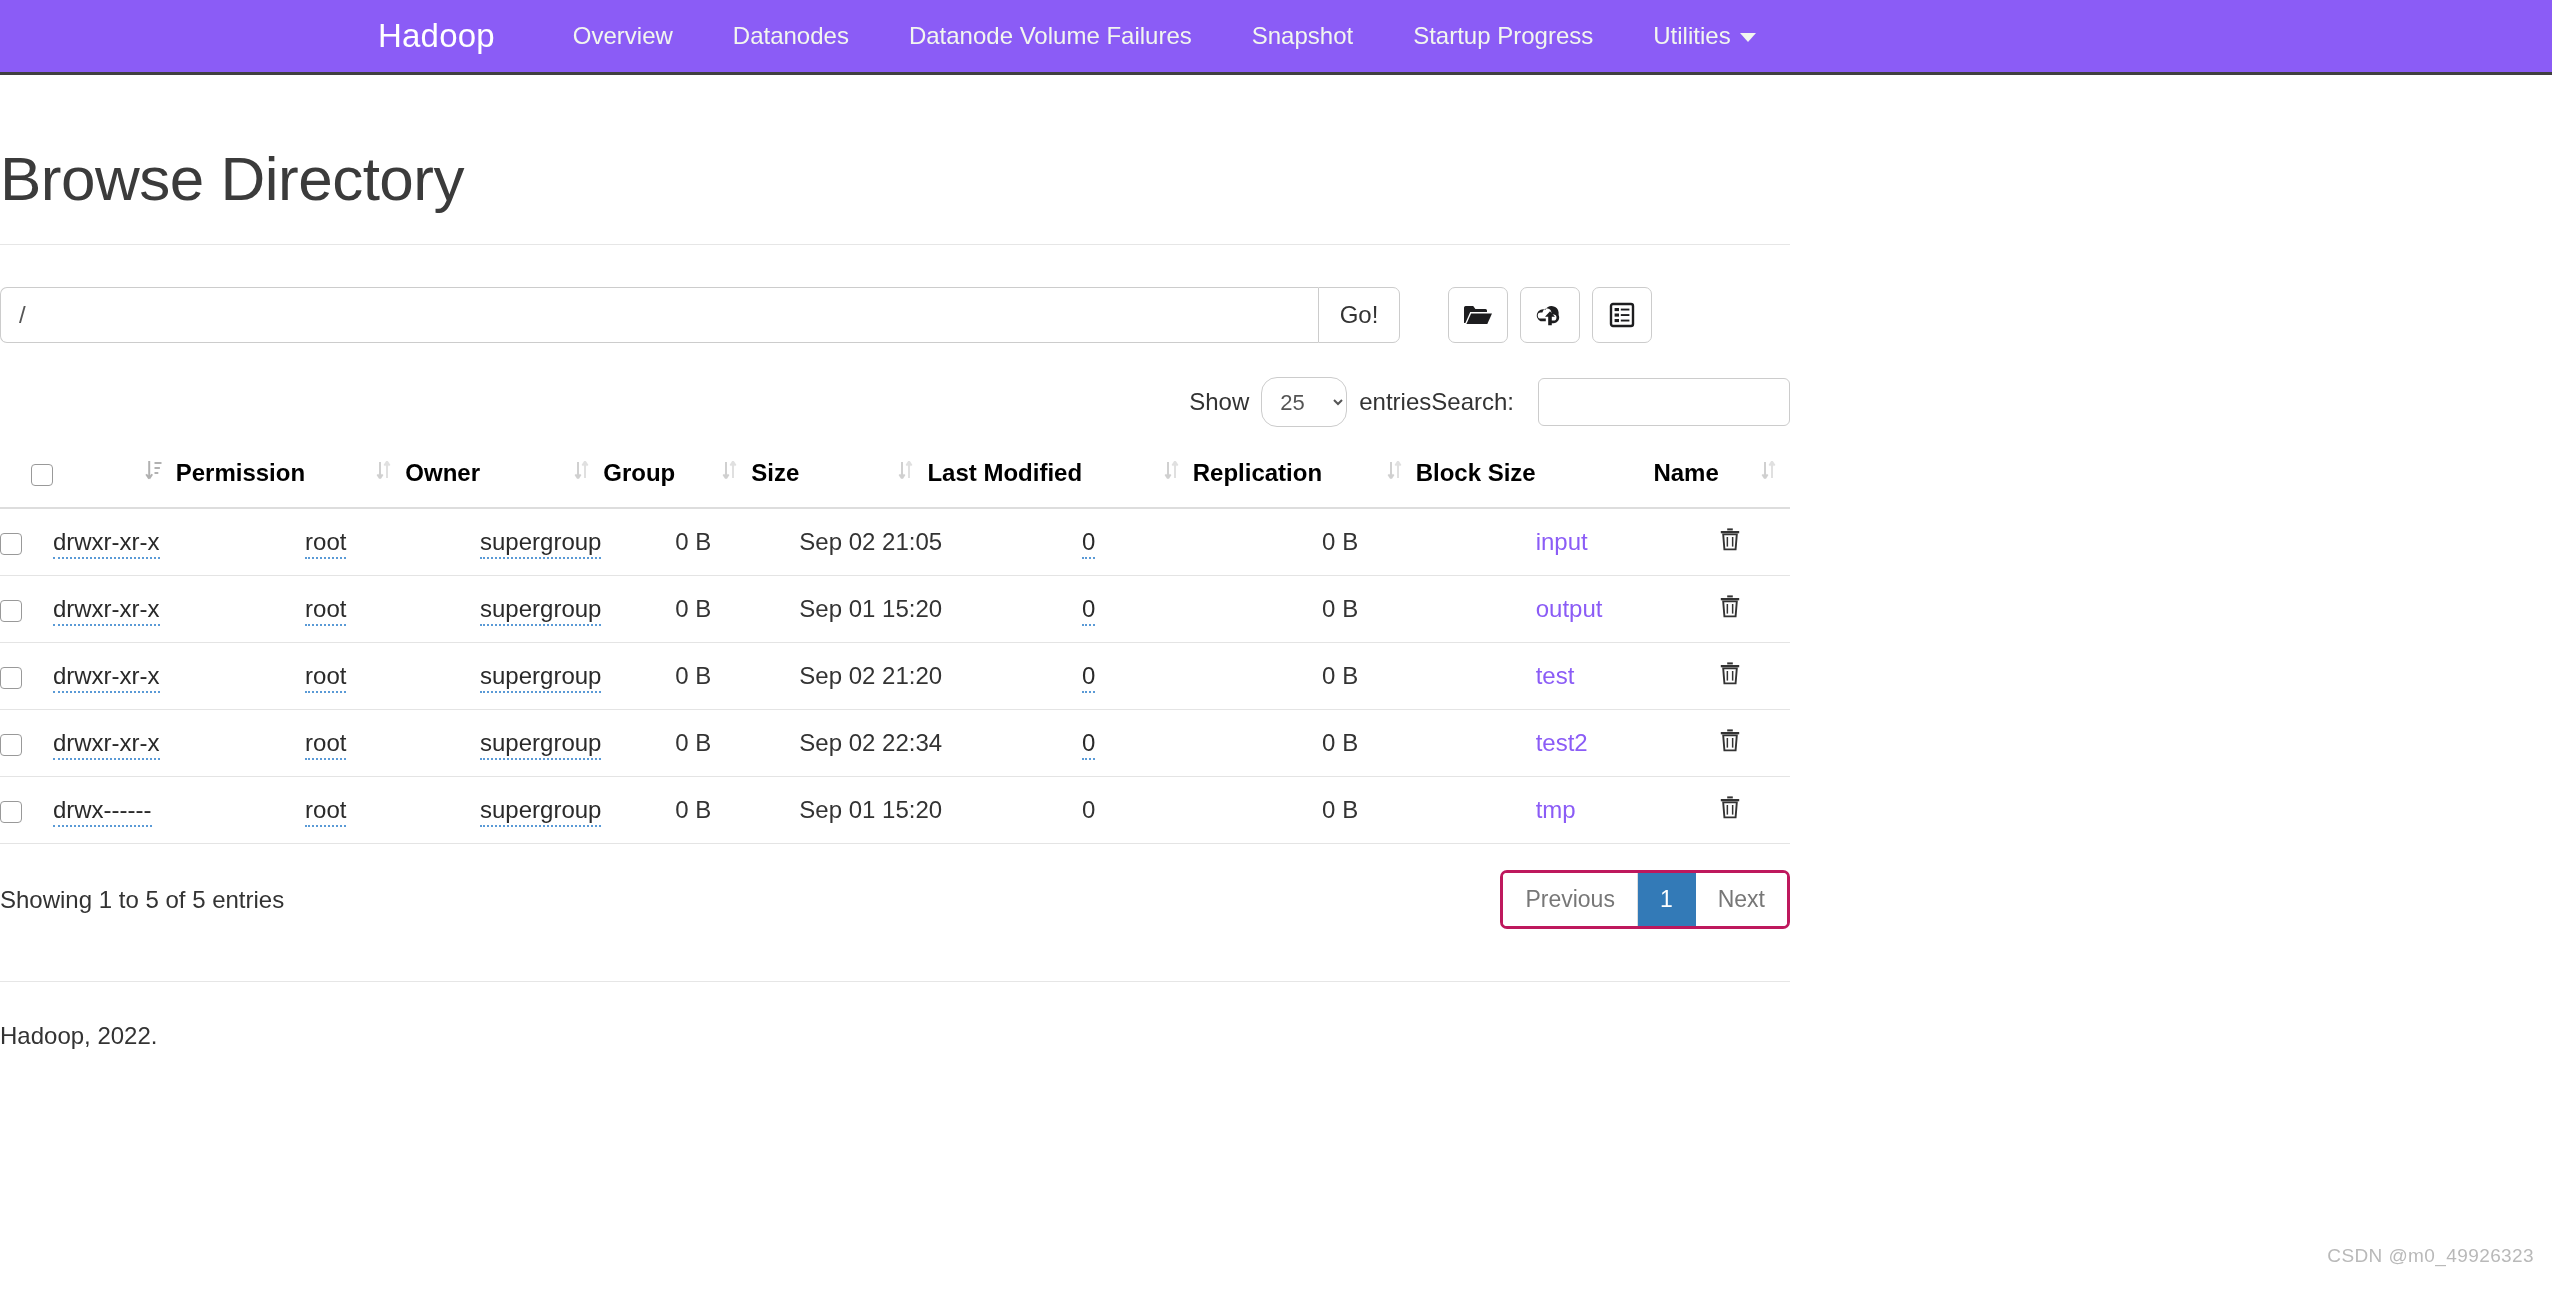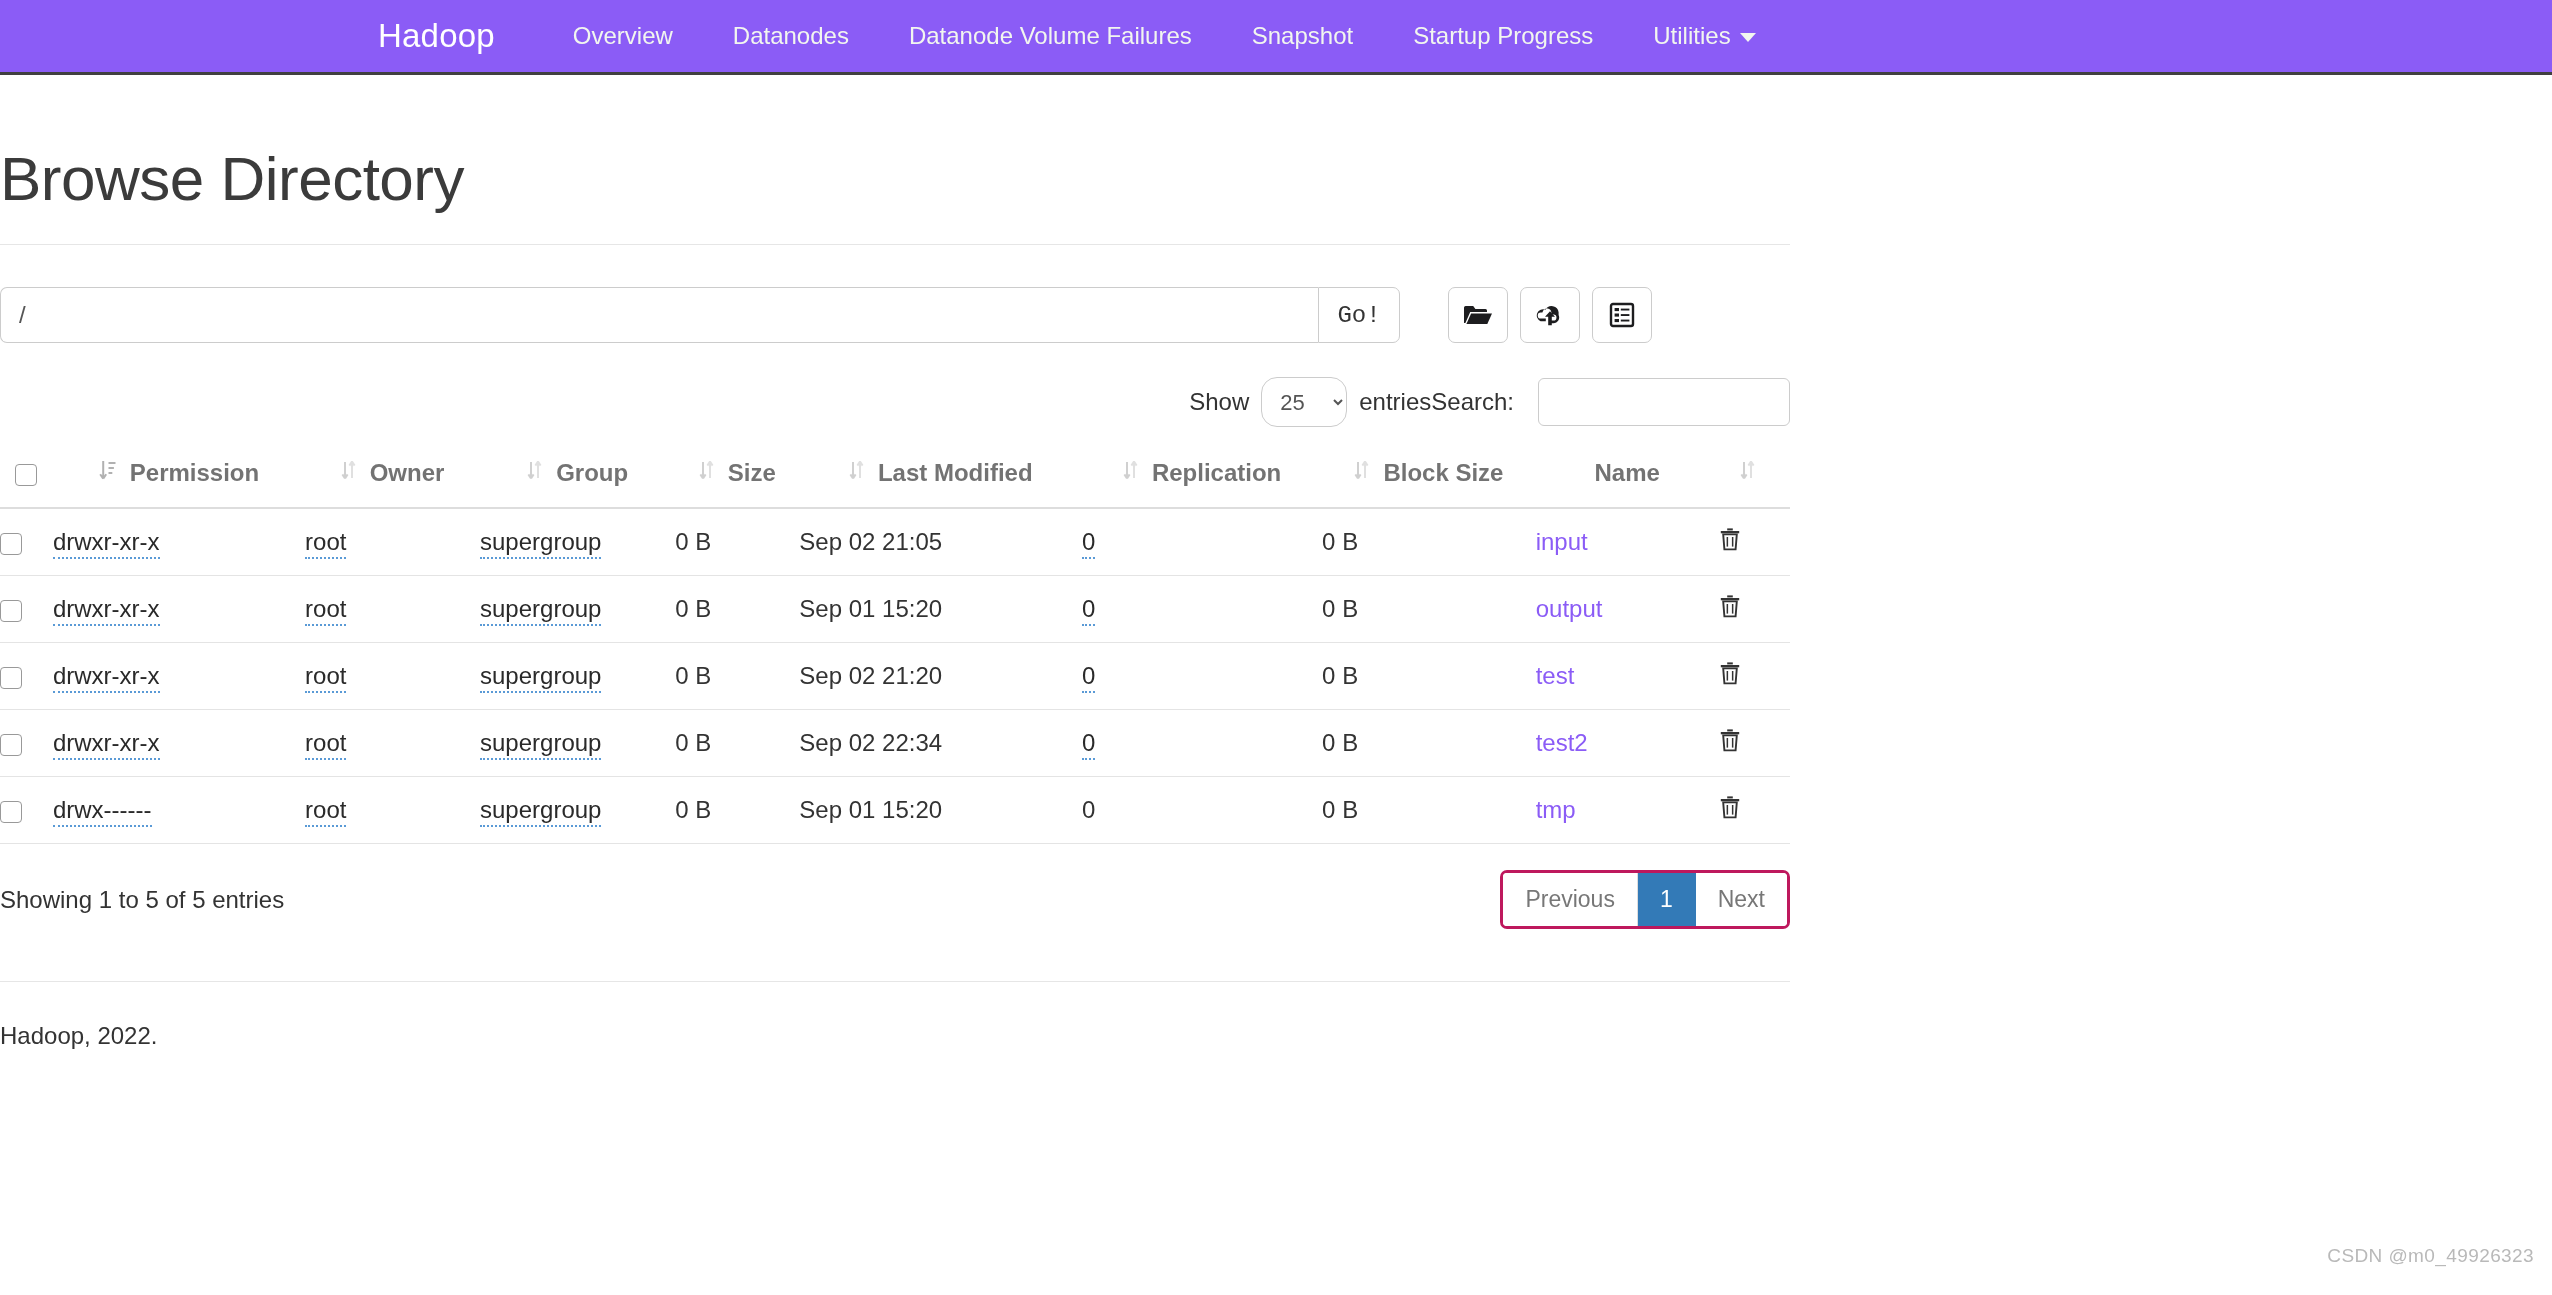--- a/index.html
+++ b/index.html
@@ -100,21 +100,21 @@
   }
   .go-btn {
     height: 56px;
     min-width: 82px;
     border: 1px solid #cccccc;
     border-radius: 0 7px 7px 0;
     background: #ffffff;
     font-size: 24px;
     color: #333333;
     cursor: pointer;
-    font-family: Liberation Mono, monospace;
+    font-family: Liberation Sans, sans-serif;
     padding: 0 16px;
   }
   .icon-btn-group {
     display: flex;
     gap: 12px;
     margin-left: 48px;
   }
   .icon-btn {
     width: 60px; height: 56px;
     border: 1px solid #cccccc;
@@ -173,23 +173,23 @@
     background: #ffffff;
   }
 
   
   table.fs-table {
     width: 100%;
     border-collapse: collapse;
     font-size: 24px;
   }
   table.fs-table thead th {
-    text-align: center;
+    text-align: right;
     font-weight: 700;
-    color: #737373;
+    color: #000000;
     padding: 10px 0 20px 0;
     border-bottom: 2px solid #dddddd;
     white-space: nowrap;
     cursor: pointer;
     vertical-align: bottom;
   }
   table.fs-table tbody td {
     padding: 18px 0;
     border-bottom: 1px solid #e4e4e4;
     vertical-align: middle;

